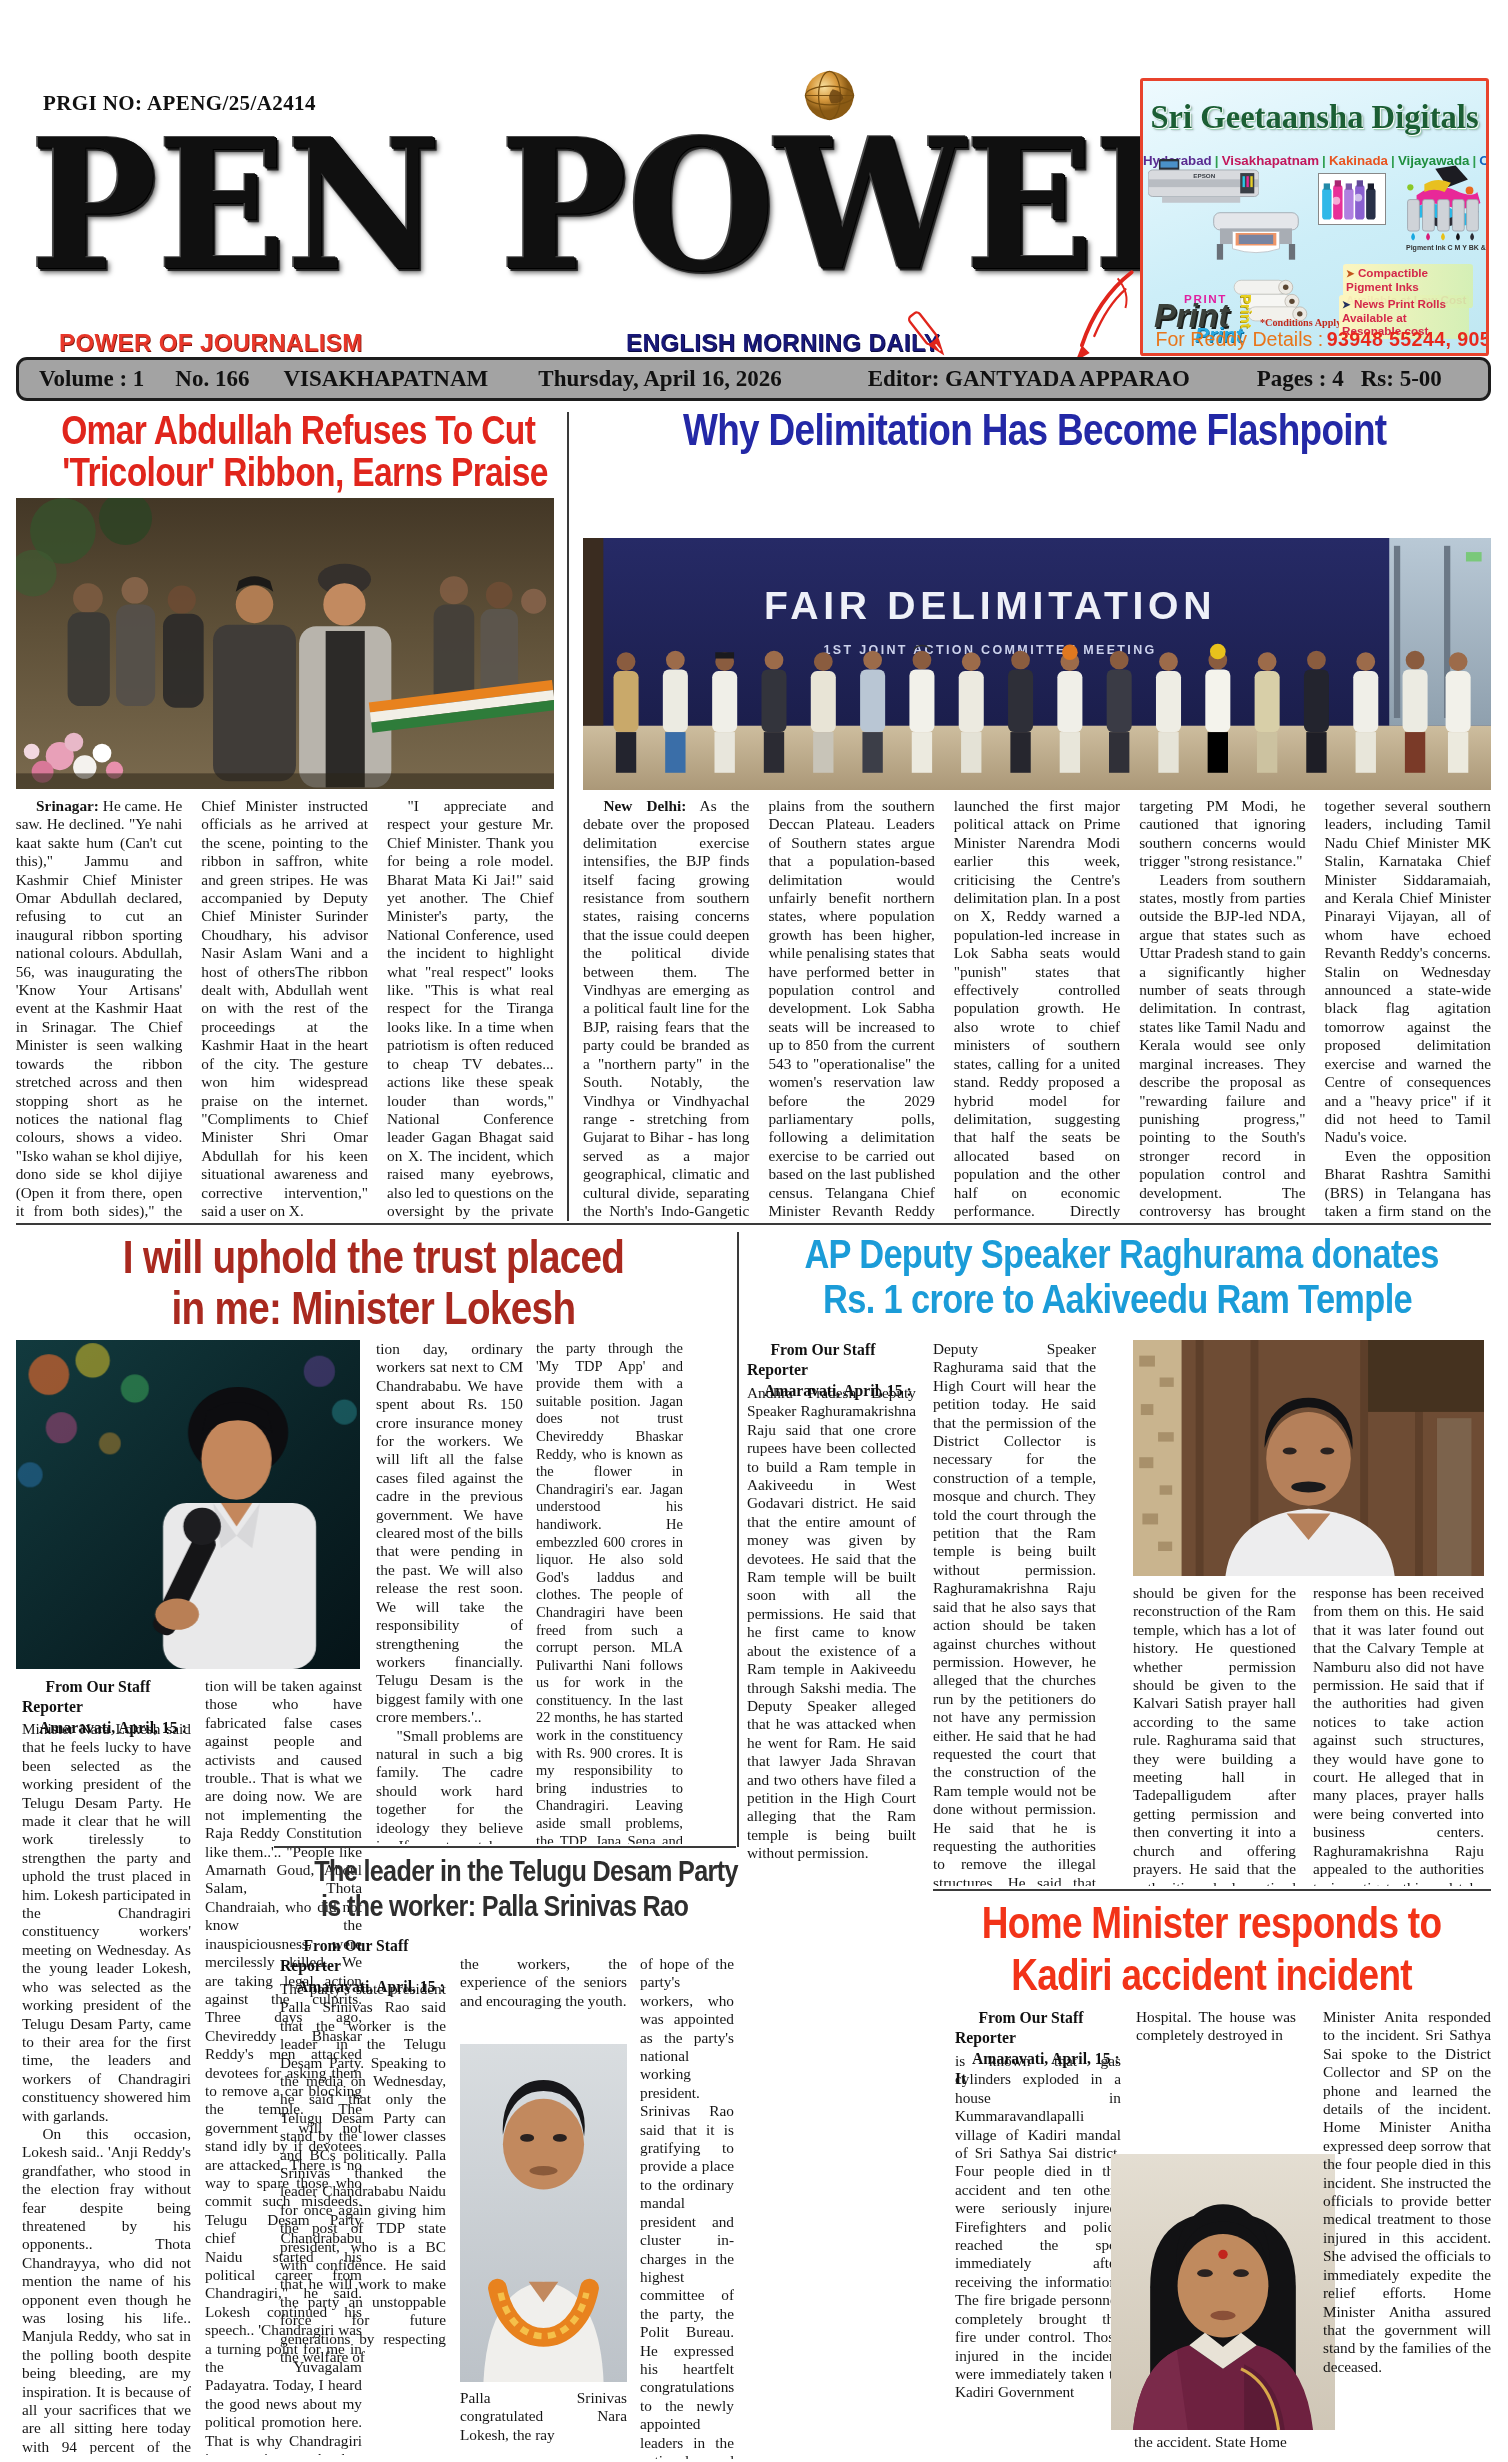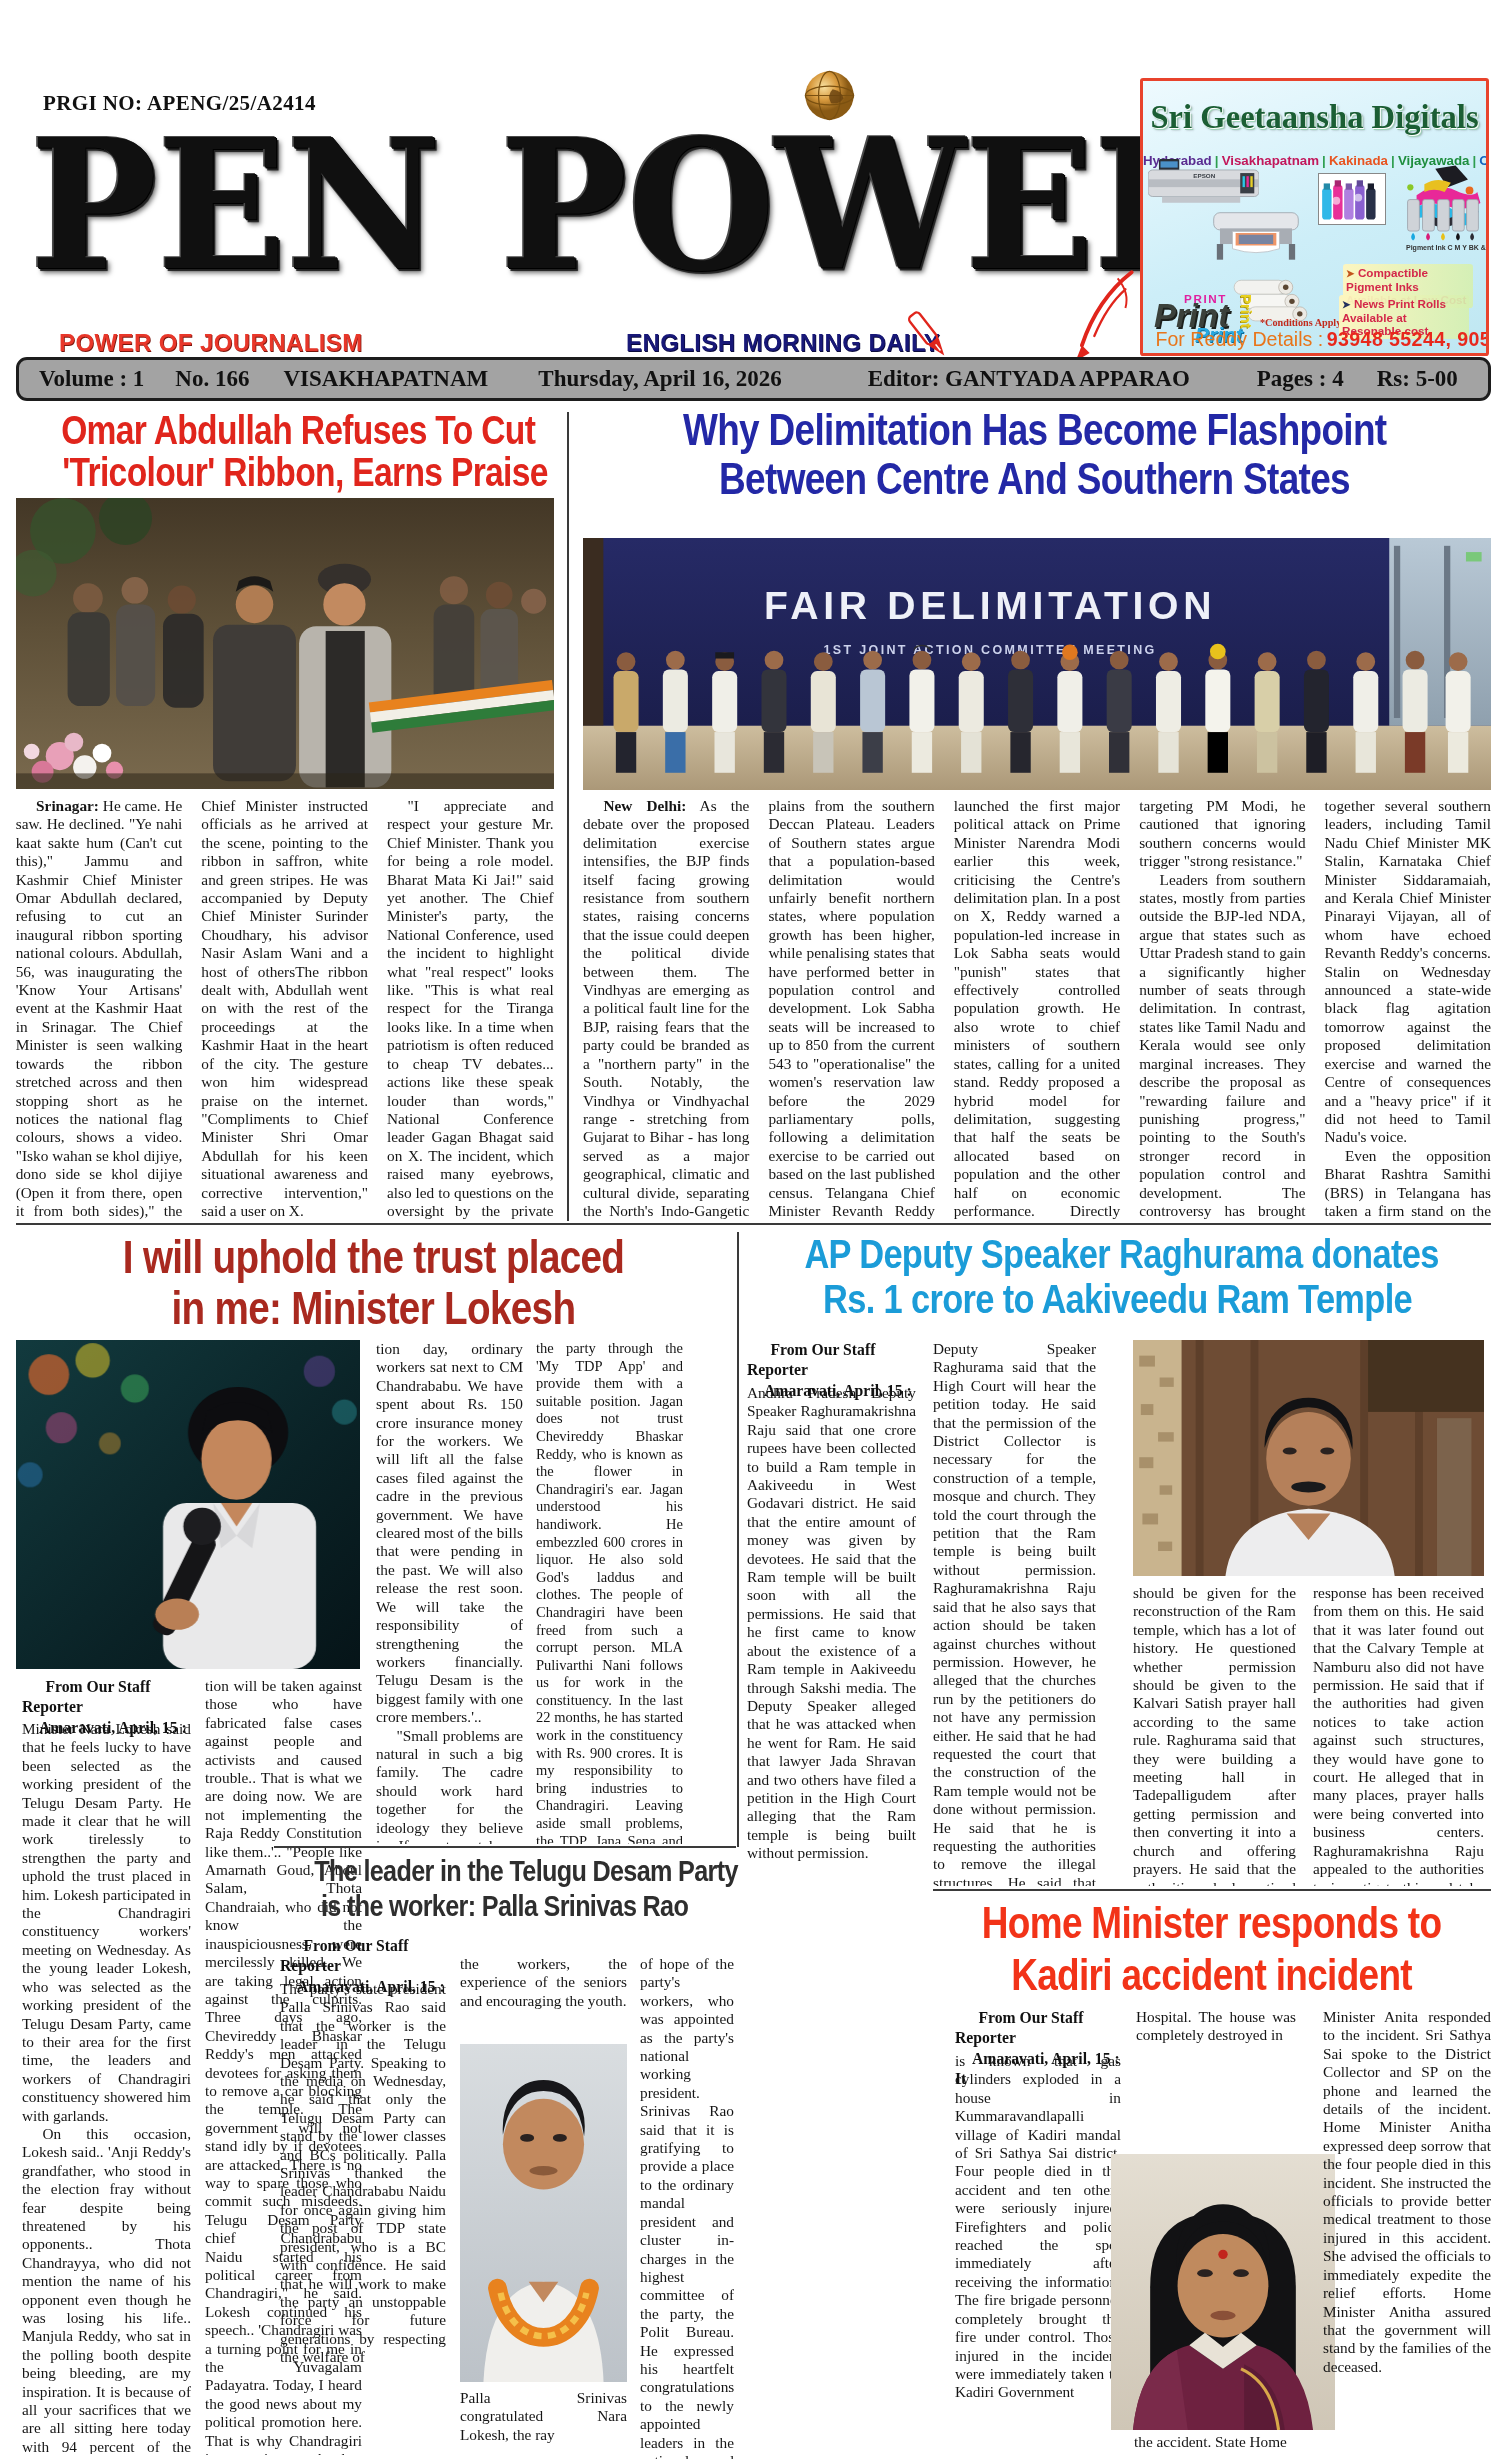--- a/index.html
+++ b/index.html
@@ -230,21 +230,21 @@
     </div>
   </div>
 
   <div class="abs infobar" style="left:15.7px;top:357px;width:1469px;height:38px;">
     <span style="margin-left:20.4px;">Volume : 1</span>
     <span style="margin-left:31px;">No. 166</span>
     <span style="margin-left:34px;">VISAKHAPATNAM</span>
     <span style="margin-left:50px;">Thursday, April 16, 2026</span>
     <span style="margin-left:86px;">Editor: GANTYADA APPARAO</span>
     <span style="margin-left:67px;">Pages : 4</span>
-    <span style="margin-left:33px;">Rs: 5-00</span>
+    <span style="margin-left:17px;">Rs: 5-00</span>
   </div>
 
   <div class="abs hl hl-omar" style="left:15.7px;top:409px;width:538px;">
     <span class="ln"><span class="sq">Omar Abdullah Refuses To Cut</span></span>
     <span class="ln"><span class="sq">'Tricolour' Ribbon, Earns Praise</span></span>
   </div>
   <div class="abs ph" style="left:15.7px;top:498px;width:538px;height:291px;">
     <svg viewBox="0 0 688 372" preserveAspectRatio="none">
       <defs>
           <linearGradient id="obg" x1="0" y1="0" x2="0" y2="1">
@@ -297,21 +297,20 @@
   <div class="abs bt cols3" style="left:15.7px;top:797px;width:538px;height:424px;">
     <p><span class="lead">Srinagar:</span><span> He came. He saw. He declined. "Ye nahi kaat sakte hum (Can't cut this)," Jammu and Kashmir Chief Minister Omar Abdullah declared, refusing to cut an inaugural ribbon sporting national colours. Abdullah, 56, was inaugurating the 'Know Your Artisans' event at the Kashmir Haat in Srinagar. The Chief Minister is seen walking towards the ribbon stretched across and then stopping short as he notices the national flag colours, shows a video. "Isko wahan se khol dijiye, dono side se khol dijiye (Open it from there, open it from both sides)," the Chief Minister instructed officials as he arrived at the scene, pointing to the ribbon in saffron, white and green stripes. He was accompanied by Deputy Chief Minister Surinder Choudhary, his advisor Nasir Aslam Wani and a host of othersThe ribbon dealt with, Abdullah went on with the rest of the proceedings at the Kashmir Haat in the heart of the city. The gesture won him widespread praise on the internet. "Compliments to Chief Minister Shri Omar Abdullah for his keen situational awareness and corrective intervention," said a user on X.</span></p>
     <p>"I appreciate and respect your gesture Mr. Chief Minister. Thank you for being a role model. Bharat Mata Ki Jai!" said yet another. The Chief Minister's party, the National Conference, used the incident to highlight what "real respect" looks like. "This is what real respect for the Tiranga looks like. In a time when patriotism is often reduced to cheap TV debates... actions like these speak louder than words," National Conference leader Gagan Bhagat said on X. The incident, which raised many eyebrows, also led to questions on the oversight by the private organisation handling the event.</p>
 
   </div>
 
   <div class="abs rule-v" style="left:567px;top:412px;width:1.6px;height:809px;"></div>
 
   <div class="abs hl hl-delim" style="left:579px;top:405px;width:912px;">
     <span class="ln"><span class="sq">Why Delimitation Has Become Flashpoint</span></span>
-    <span class="ln"><span class="sq">Between Centre And Southern States</span></span>
   </div>
   <div class="abs ph" style="left:583px;top:538px;width:908px;height:252px;">
     <svg viewBox="0 0 1160 322" preserveAspectRatio="none">
       <defs>
         <linearGradient id="dbn" x1="0" y1="0" x2="0" y2="1">
             <stop offset="0%" stop-color="#262a66"></stop>
             <stop offset="100%" stop-color="#1b1e4c"></stop>
           </linearGradient>
         <linearGradient id="dcw" x1="0" y1="0" x2="0" y2="1">
             <stop offset="0%" stop-color="#cdbd9e"></stop>

